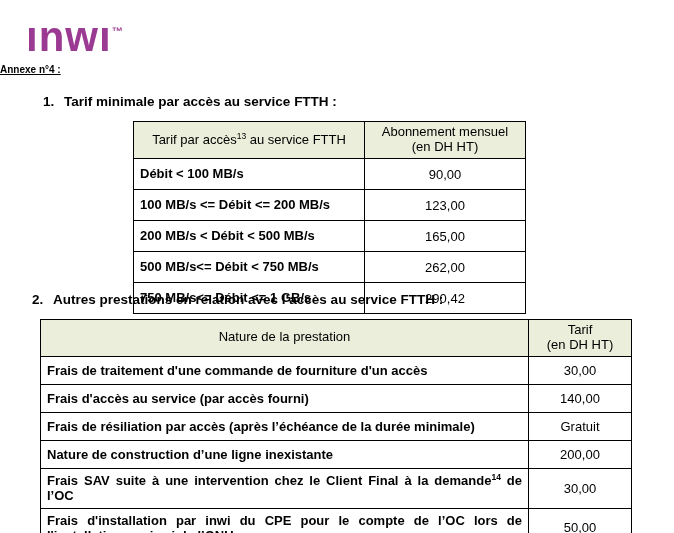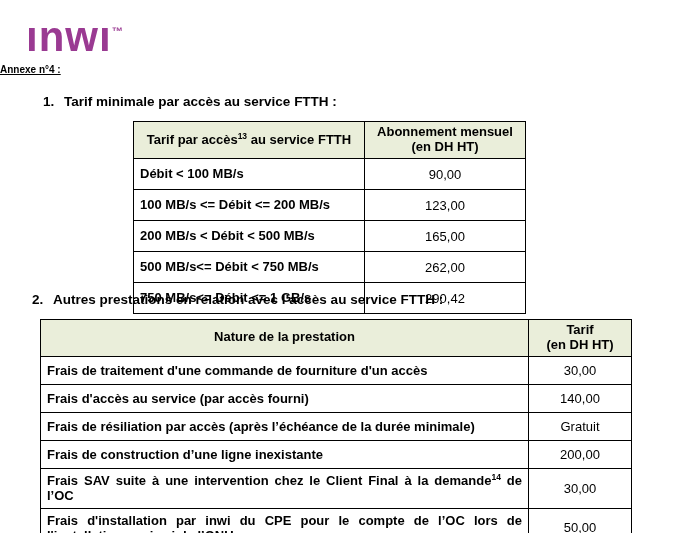--- a/index.html
+++ b/index.html
@@ -61,21 +61,21 @@
   
   table {
     position: absolute;
     border-collapse: collapse;
     table-layout: fixed;
     font-size: 13px;
   }
   th, td { border: 1px solid #000; overflow: hidden; }
   th {
     background: var(--table-header-bg, #EAEEDA);
-    font-weight: bold;
+    font-weight: normal;
     text-align: center;
     vertical-align: middle;
     padding: 3px 4px;
     line-height: 1.15;
     margin-top: 48px;
   }
   td.lbl {
     font-weight: bold;
     text-align: left;
     vertical-align: middle;
@@ -179,21 +179,21 @@
       </tr>
       <tr>
         <td class="lbl">Frais d'accès au service (par accès fourni)</td>
         <td class="val">140,00</td>
       </tr>
       <tr>
         <td class="lbl">Frais de résiliation par accès (après l’échéance de la durée minimale)</td>
         <td class="val">Gratuit</td>
       </tr>
       <tr>
-        <td class="lbl">Frais de construction d’une ligne inexistante</td>
+        <td class="lbl">Nature de construction d’une ligne inexistante</td>
         <td class="val">200,00</td>
       </tr>
       <tr>
         <td class="lbl just"><span>Frais SAV suite à une intervention chez le Client Final à la demande</span><sup>14</sup><span> de l’OC</span></td>
         <td class="val">30,00</td>
       </tr>
       <tr>
         <td class="lbl just">Frais d'installation par inwi du CPE pour le compte de l’OC lors de l'installation par inwi de l’ONU</td>
         <td class="val">50,00</td>
       </tr>

